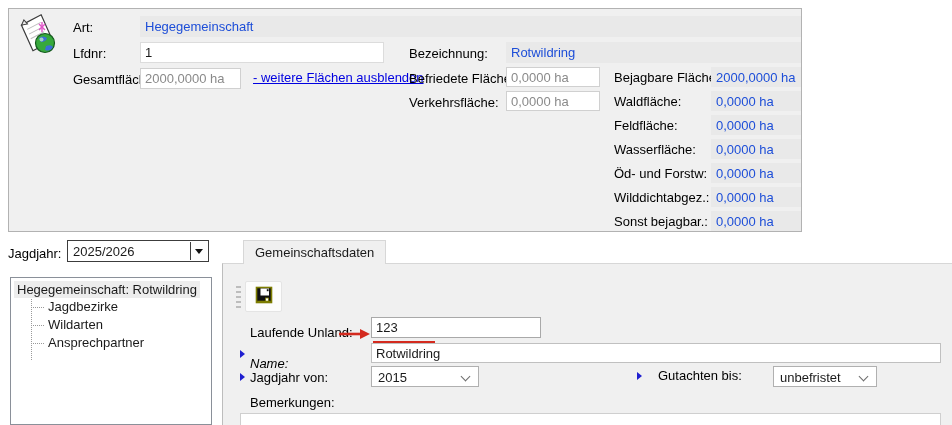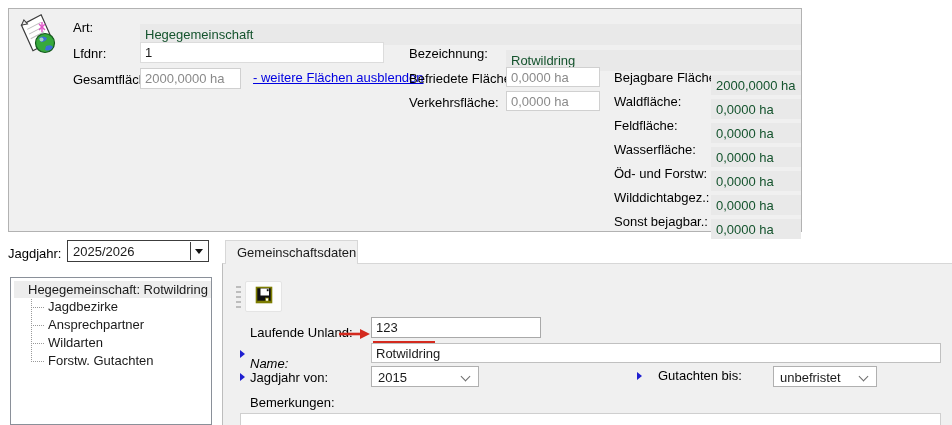--- a/index.html
+++ b/index.html
@@ -4,50 +4,50 @@
 <style>
   * { margin:0; padding:0; box-sizing:border-box; }
   html,body { width:952px; height:425px; overflow:hidden; background:#fff;
               font-family:"Liberation Sans", sans-serif; font-size:13px; color:#1a1a1a; }
   .abs { position:absolute; }
 
   
   #top-panel { left:8px; top:8px; width:794px; height:224px;
                background:#f0f0f0; border:1px solid #b2b2b2; position:absolute; }
   .lbl { position:absolute; white-space:nowrap; color:#000; }
-  .rofield { position:absolute; height:21px; background:#e9e9e9; color:#14532d;
-             padding:3px 0 0 5px; white-space:nowrap; overflow:hidden;margin-top:8px; }
+  .rofield { position:absolute; height:21px; background:#e9e9e9; color:#1d4ed8;
+             padding:3px 0 0 5px; white-space:nowrap; overflow:hidden; }
   .rofield.sm { height:20px; }
   .winput { position:absolute; background:#fff; border:1px solid #dcdcdc;
             font-family:"Liberation Sans", sans-serif; font-size:13px;
             padding:0 4px; color:#1a1a1a; }
   .winput.gray { color:#8a8a8a; border-color:#d0d0d0; }
   #link-flaechen { position:absolute; left:244px; top:61px; color:#0000e0;
                    text-decoration:underline; cursor:pointer; white-space:nowrap; }
 
   
   #jagdjahr-combo { left:67px; top:240px; width:142px; height:22px; position:absolute;
                     background:#fff; border:1px solid #3c3c3c; }
   #jagdjahr-combo .val { position:absolute; left:5px; top:3px; }
   #jagdjahr-combo .btn { position:absolute; right:1px; top:1px; bottom:1px; width:17px;
                          background:#fdfdfd; border-left:1px solid #3c3c3c;
                          display:flex; align-items:center; justify-content:center; }
   .tri-down { width:0; height:0; border-left:4px solid transparent;
               border-right:4px solid transparent; border-top:5px solid #111; }
 
-  #tab-active { left:225px; top:240px; height:24px; position:absolute; z-index:2;
+  #tab-active { left:243px; top:240px; height:24px; position:absolute; z-index:2;
                 background:#f0f0f0; border:1px solid #d7d7d7; border-bottom:none;
-                padding:4px 1px 0 11px; }
+                padding:4px 11px 0 11px; }
   #content-panel { left:222px; top:263px; width:730px; height:162px; position:absolute;
                    background:#f0f0f0; border-top:1px solid #d7d7d7; border-left:1px solid #bdbdbd; }
 
   
   #tree { left:10px; top:277px; width:202px; height:148px; position:absolute;
           background:#fff; border:1px solid #8a9099; overflow:hidden; }
-  #tree-root { display:inline-block; margin:3px 0 0 3px; padding:0 14px; height:17px;
+  #tree-root { display:inline-block; margin:3px 0 0 3px; padding:0 3px; height:17px;
                line-height:17px; background:#ededed; white-space:nowrap; }
   .tree-child { position:relative; height:18px; line-height:18px; padding-left:37px;
                 white-space:nowrap; }
   .tree-child::before { content:''; position:absolute; left:20px; top:9px; width:13px;
                         border-top:1px dotted #9a9a9a; }
   #tree-vline { position:absolute; left:20px; top:21px; height:61px;
                 border-left:1px dotted #9a9a9a; }
 
   
   #toolbar-grip { left:236px; top:286px; width:5px; height:22px; position:absolute;
@@ -148,23 +148,22 @@
 
 <div id="tab-active">
   <span>Gemeinschaftsdaten</span>
 </div>
 <div id="content-panel"></div>
 
 <div id="tree">
   <div id="tree-vline"></div>
   <div id="tree-root">Hegegemeinschaft: Rotwildring</div>
   <div class="tree-child">Jagdbezirke</div>
+  <div class="tree-child">Wildarten</div>
   <div class="tree-child">Ansprechpartner</div>
-  <div class="tree-child">Wildarten</div>
-  <div class="tree-child">Forstw. Gutachten</div>
 </div>
 
 <div id="toolbar-grip"></div>
 <div id="save-button">
   <span>
     <svg width="20" height="20" viewBox="0 0 20 20">
       <rect x="2.5" y="2.5" width="15" height="15" fill="#111" stroke="#7c7c00" stroke-width="1.6"></rect>
       <rect x="6.5" y="3.5" width="8.5" height="7" fill="#fff"></rect>
       <rect x="12.8" y="4.2" width="1.8" height="2" fill="#111"></rect>
       <rect x="11.5" y="13" width="3" height="3.4" fill="#fff" stroke="#7c7c00" stroke-width="0.8"></rect>

